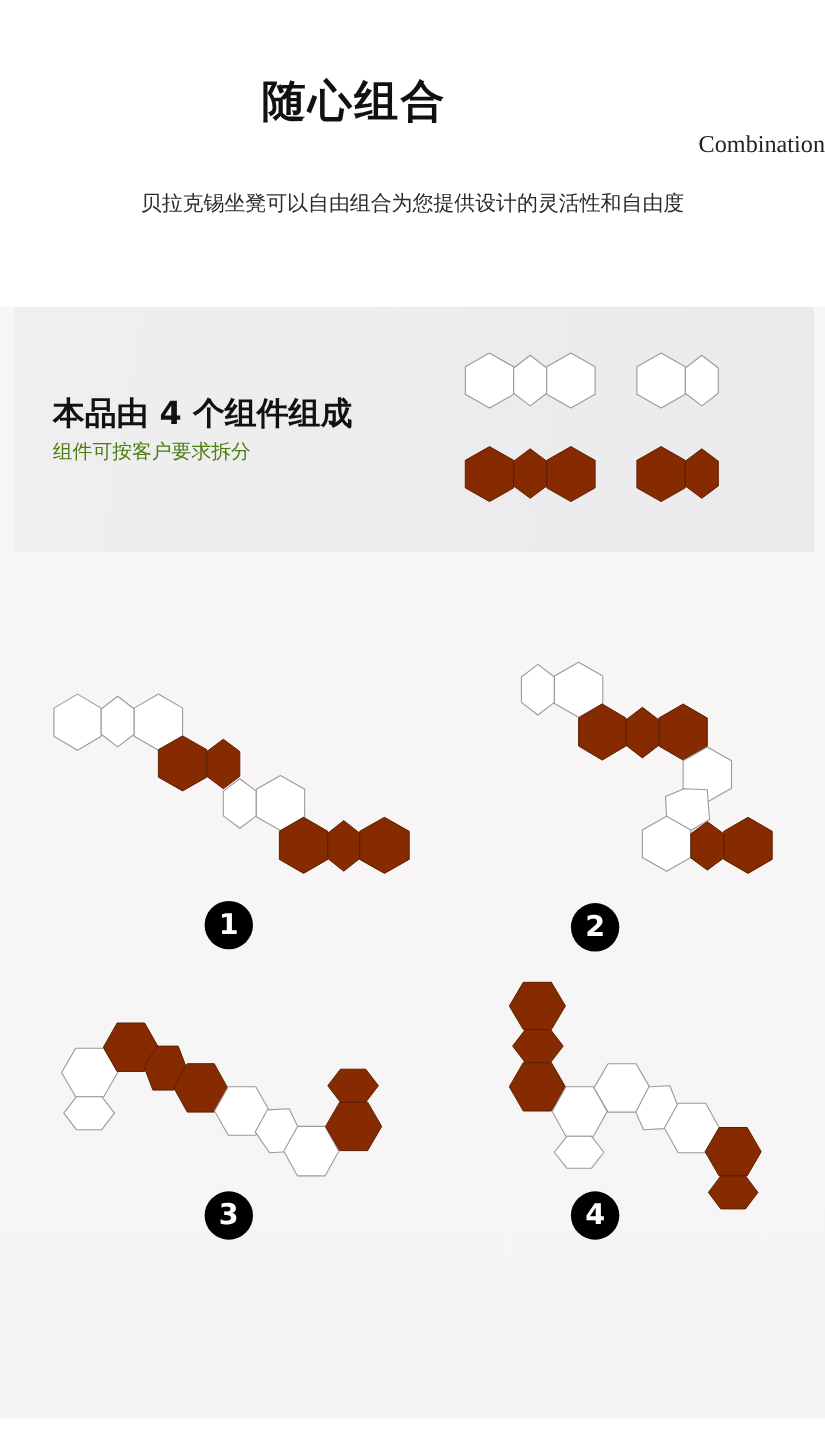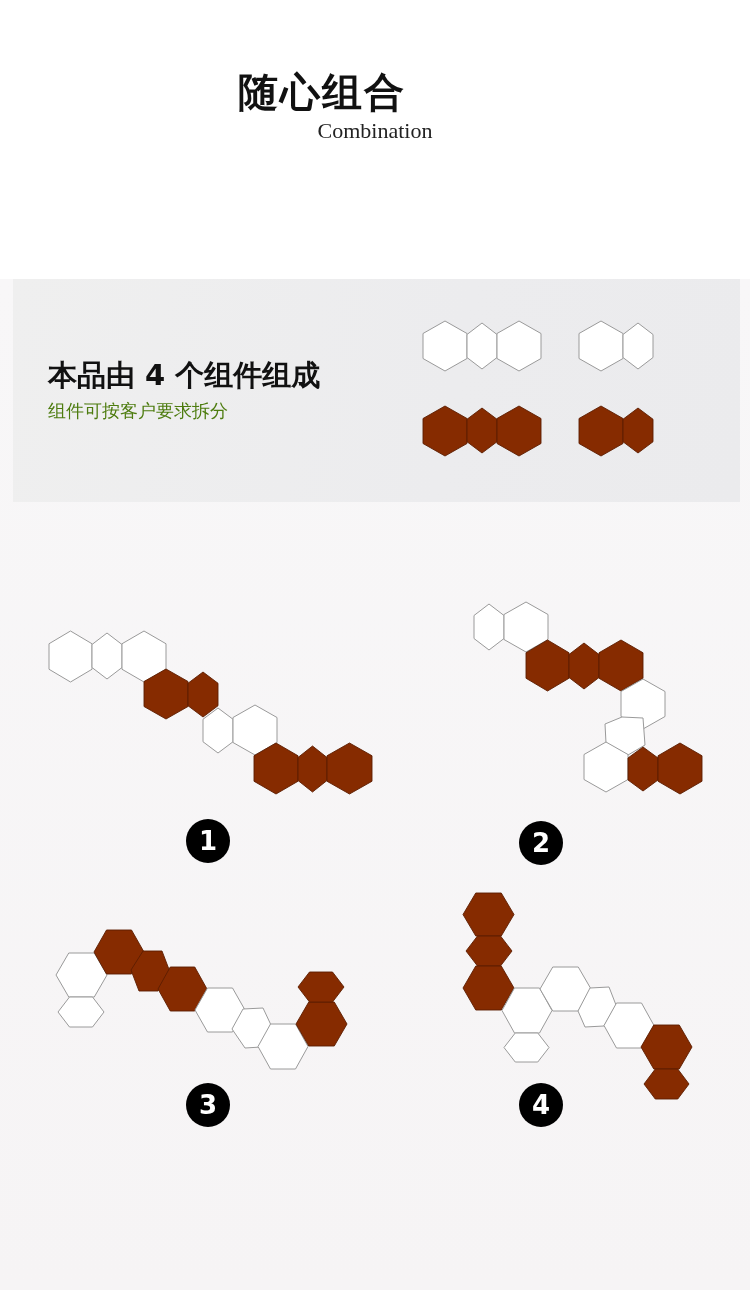--- a/index.html
+++ b/index.html
@@ -7,21 +7,21 @@
     width: 750px; height: 1315px; position: relative; overflow: hidden;
     background: #ffffff;
     font-family: "DejaVu Sans", "Liberation Sans", sans-serif;
   }
   .header { position: absolute; left: 0; top: 0; width: 750px; height: 279px; background: #ffffff; }
   .title {
     position: absolute; left: 0; width: 644px; top: 64px; text-align: center;
     font-size: 40px; font-weight: bold; color: #111111; letter-spacing: 2px; line-height: 56px;
   }
   .subtitle {
-    position: absolute; left: 0; width: 750px; top: 116px; text-align: center;
+    position: absolute; left: 0; width: 750px; top: 116px; text-align: right;
     font-family: "Liberation Serif", "DejaVu Serif", serif;
     font-size: 22px; color: #222222; line-height: 30px;
   }
   .desc {
     position: absolute; left: 0; width: 750px; top: 170px; text-align: center;
     font-size: 19px; color: #2a2a2a; line-height: 31px;
   }
   .desc div { white-space: nowrap; }
   .lower-bg {
     position: absolute; left: 0; top: 279px; width: 750px; height: 1011px;
@@ -46,20 +46,21 @@
     font-family: "DejaVu Sans", sans-serif;
   }
 </style>
 </head>
 <body>
 
 <div class="header">
   <div class="title">随心组合</div>
   <div class="subtitle">Combination</div>
   <div class="desc">
+    <div>贝拉克锡坐凳可以自由组合为您提供设计的灵活性和自由度</div>
   </div>
 </div>
 
 <div class="lower-bg"></div>
 
 <div class="panel"></div>
 <div class="panel-title">本品由 4 个组件组成</div>
 <div class="panel-sub">组件可按客户要求拆分</div>
 
 <svg class="hexes" id="hex-svg" xmlns="http://www.w3.org/2000/svg" viewBox="0 0 750 1315">

